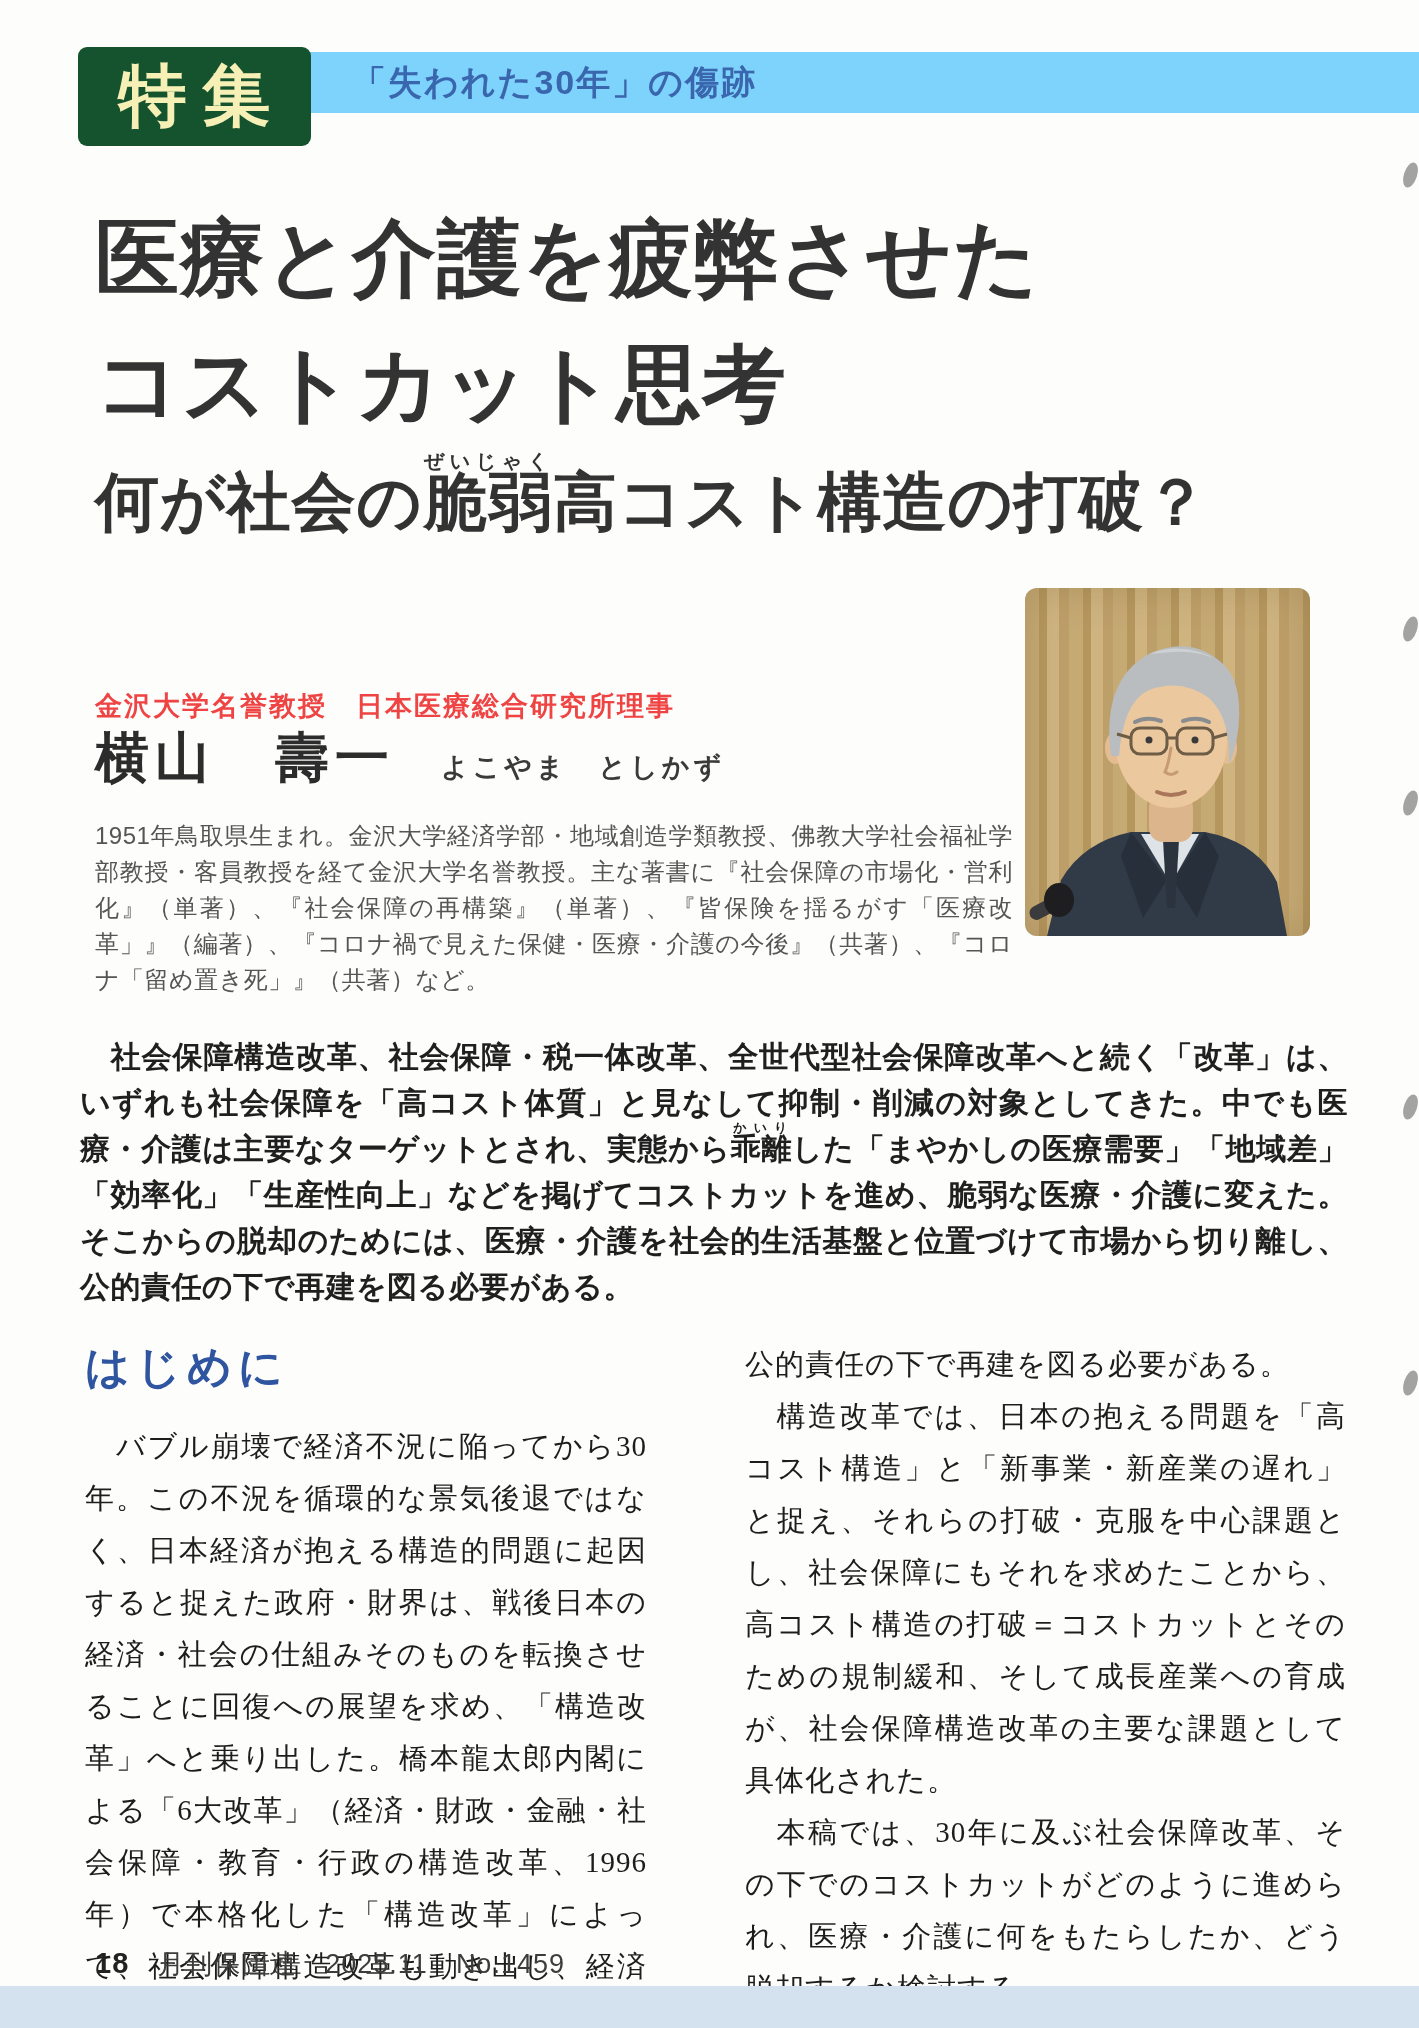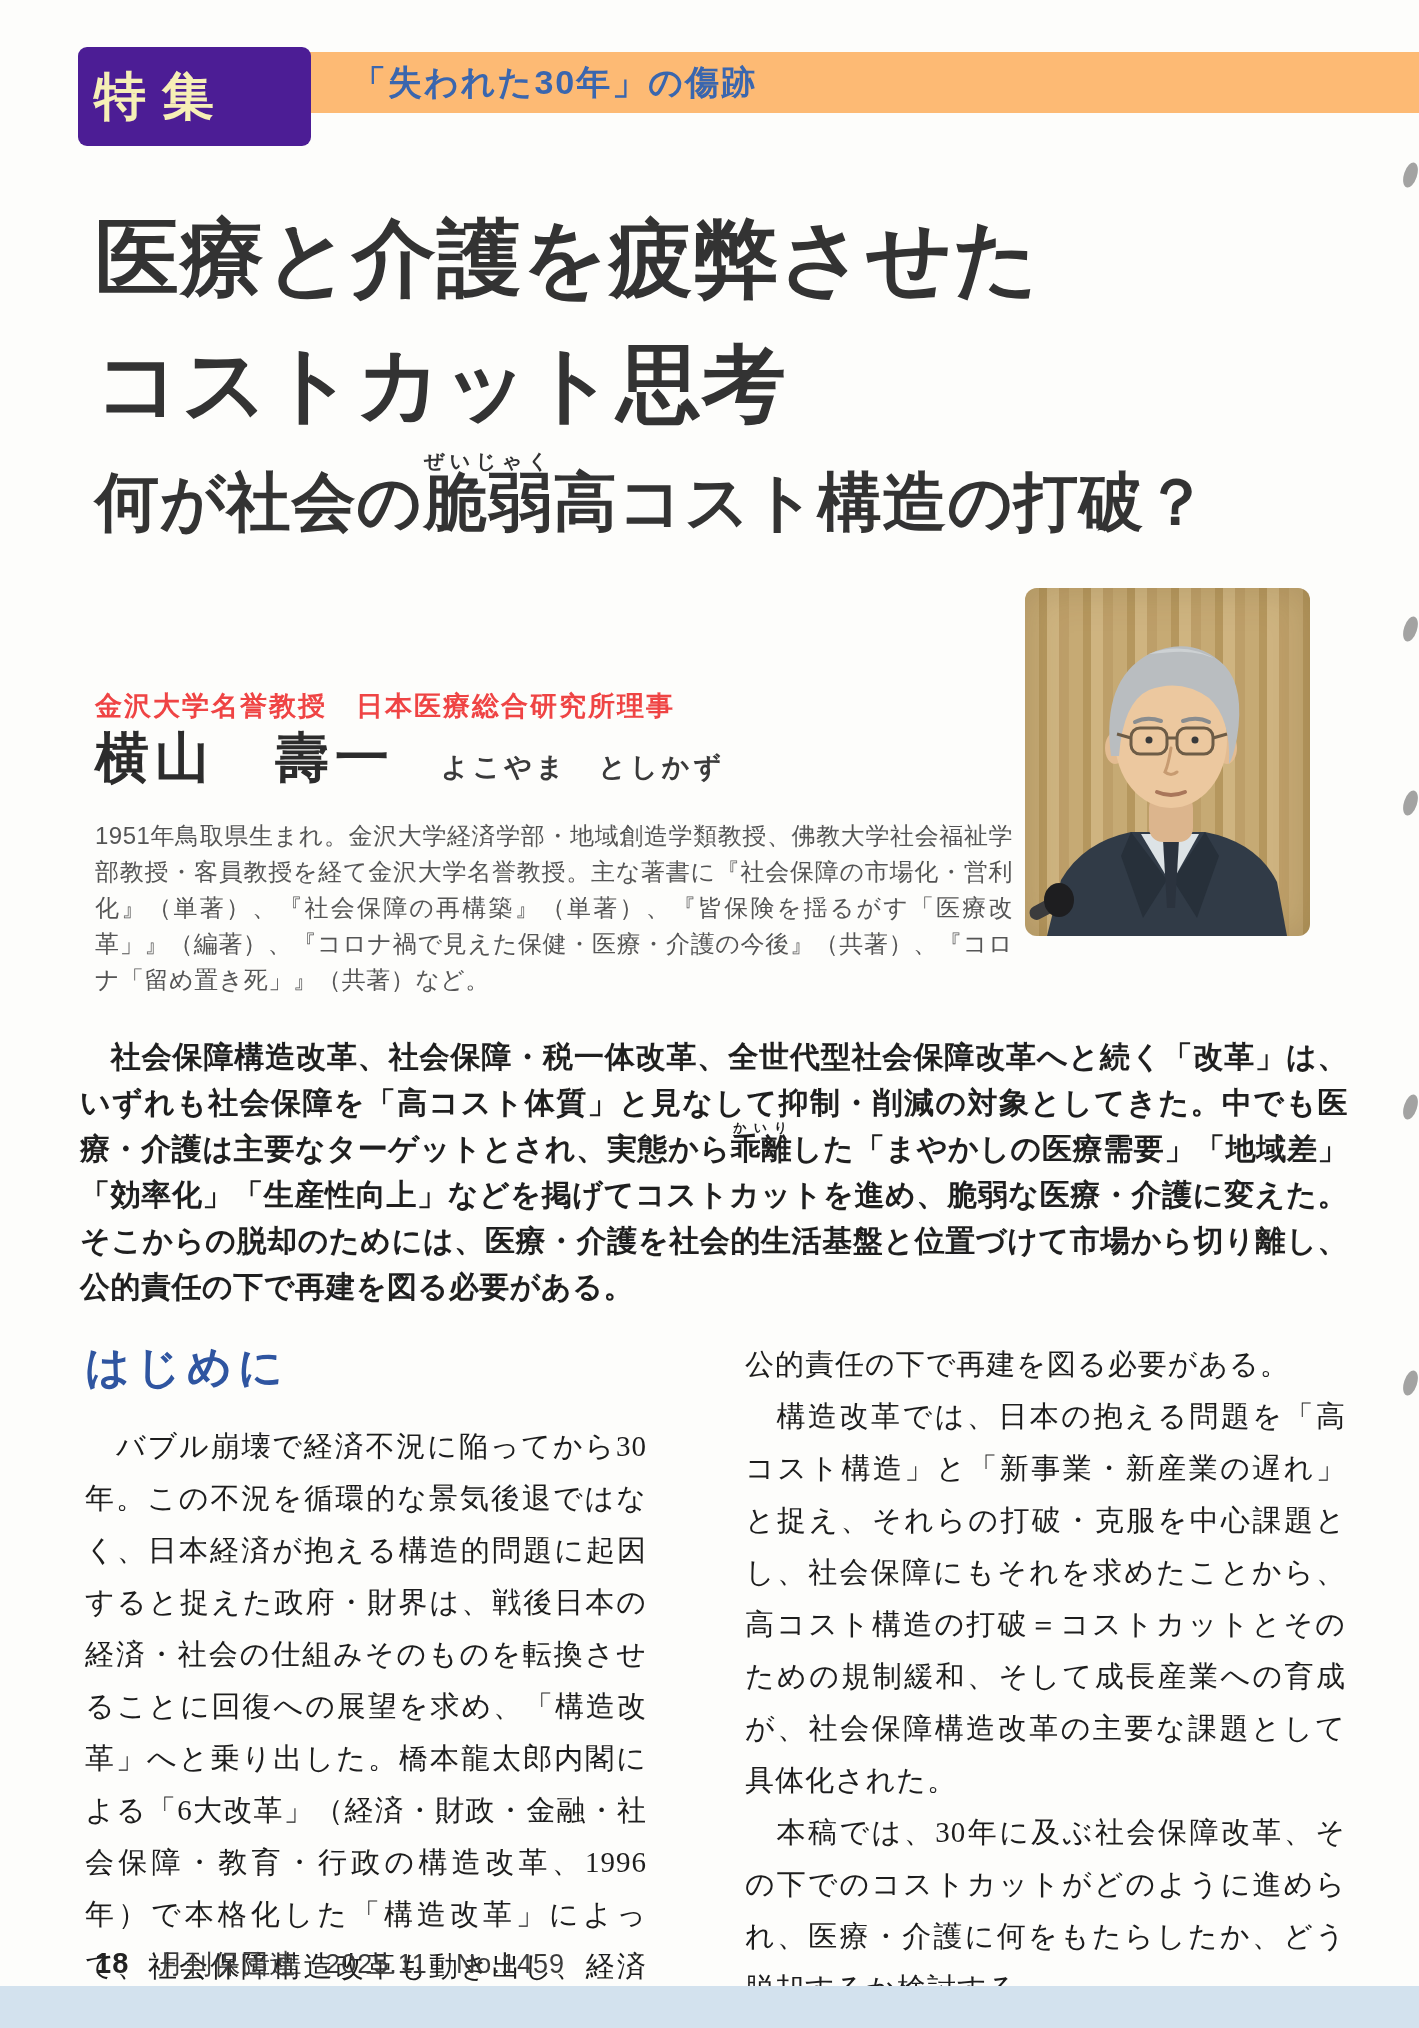--- a/index.html
+++ b/index.html
@@ -8,32 +8,32 @@
     width:1419px;height:2028px;
     margin:0 auto;
     background:#fdfdfb;
     overflow:hidden;
     font-family:"Liberation Sans","DejaVu Sans",sans-serif;
     color:#2f2f2f;
   }
   
   .series-bar{
     position:absolute;left:296px;top:52px;right:0;height:61px;
-    background:#fdba74;
+    background:#7dd3fc;
     display:flex;align-items:center;
     padding-left:56px;box-sizing:border-box;
     color:#3a66ae;font-size:34px;font-weight:600;letter-spacing:2px;
     white-space:nowrap;
   }
   .series-bar .sub{margin-left:36px;}
   .feature-badge{
     position:absolute;left:78px;top:47px;width:233px;height:99px;
-    background:#4c1d95;border-radius:9px;
-    display:flex;align-items:center;
-    color:#f6efb6;font-size:52px;font-weight:800;letter-spacing:16px;
+    background:#14532d;border-radius:9px;
+    display:flex;align-items:center;justify-content:center;
+    color:#f6efb6;font-size:68px;font-weight:800;letter-spacing:16px;
     text-indent:16px;z-index:3;
   }
   
   .title-line{
     position:absolute;left:95px;
     color:#333;font-weight:900;white-space:nowrap;
     letter-spacing:1px;line-height:1.05;
   }
   .title-1{top:214px;font-size:84px;}
   .title-2{top:340px;font-size:84px;}

